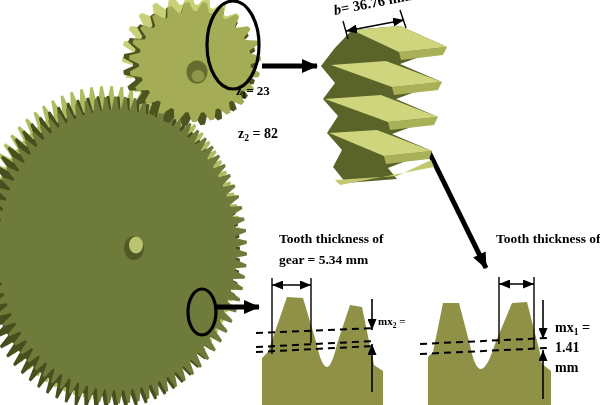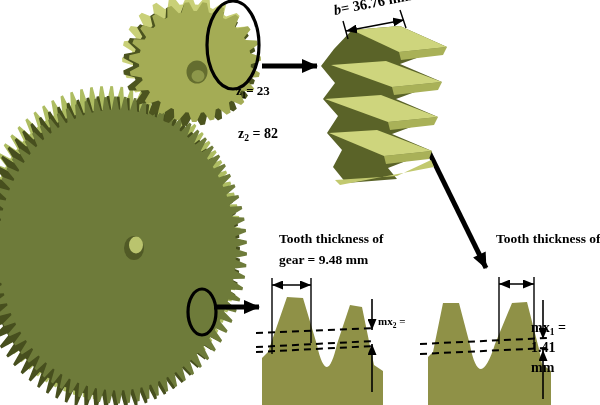--- a/index.html
+++ b/index.html
@@ -104,29 +104,29 @@
 <div class="lbl" style="left:238px;top:126px;font-size:14px;text-align:center;">
   <span>z</span><sub>2</sub><span> = 82</span>
 </div>
 
 <div class="lbl" style="left:334px;top:2px;font-size:14.5px;transform:rotate(-11deg);transform-origin:left center;">
   <span class="ital">b</span><span>= 36.76 mm</span>
 </div>
 
 <div class="lbl" style="left:279px;top:228px;font-size:13.5px;line-height:21px;">
   <div>Tooth thickness of</div>
-  <div>gear = 9.48 mm</div>
+  <div>gear = 5.34 mm</div>
 </div>
 
 <div class="lbl" style="left:496px;top:228px;font-size:13.5px;line-height:21px;">
   <div>Tooth thickness of</div>
 </div>
 
 <div class="lbl" style="left:378px;top:312px;font-size:11px;line-height:19px;">
   <div><span>mx</span><sub>2</sub><span> =</span></div>
 </div>
 
-<div class="lbl" style="left:531px;top:318px;font-size:14px;line-height:20px;">
+<div class="lbl" style="left:555px;top:318px;font-size:14px;line-height:20px;">
   <div><span>mx</span><sub>1</sub><span> =</span></div>
   <div>1.41</div>
   <div>mm</div>
 </div>
 </div>
 
 </body></html>

